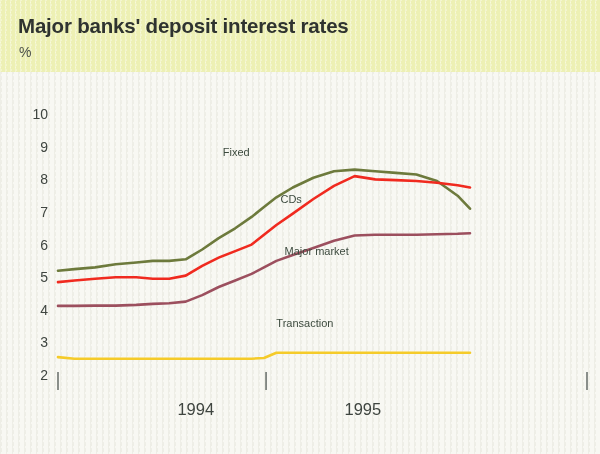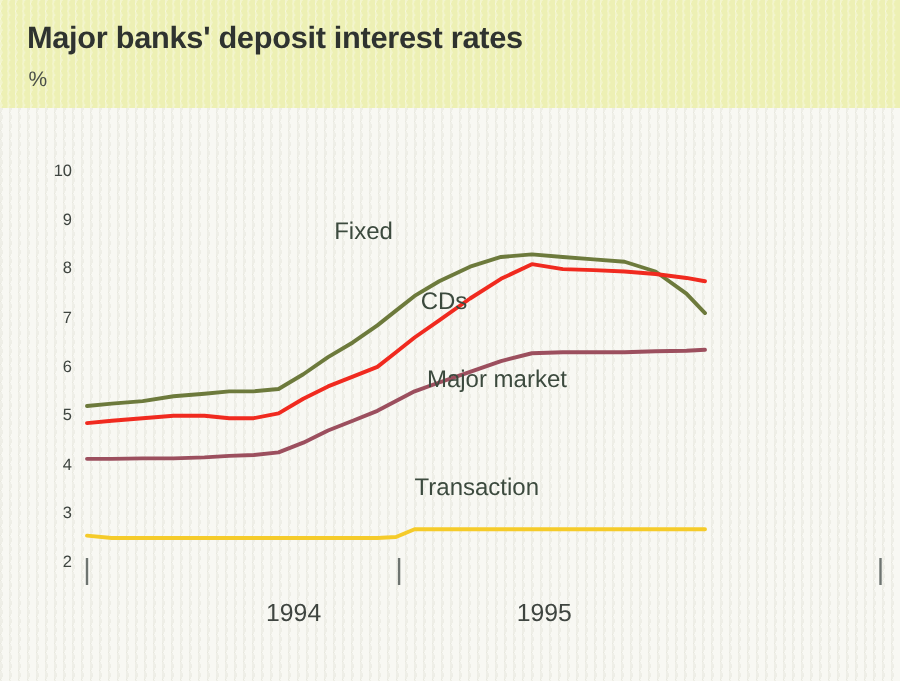--- a/index.html
+++ b/index.html
@@ -58,33 +58,33 @@
   }
   #plot-svg {
     position: absolute;
     left: 0; top: 0;
     width: 600px; height: 454px;
   }
   .ytick-label {
     position: absolute;
     width: 34px;
     text-align: right;
-    font-size: 11px;
+    font-size: 14px;
     color: #3f4540;
     transform: translateY(-50%);
   }
   .xtick-label {
     position: absolute;
     font-size: 16.5px;
     color: #3f4540;
     transform: translateX(-50%);
   }
   .series-label {
     position: absolute;
-    font-size: 16px;
+    font-size: 11px;
     color: #3c4a3e;
     white-space: nowrap;
   }
 </style>
 </head>
 <body>
 
 <div id="figure">
 
   <div id="header-band">

